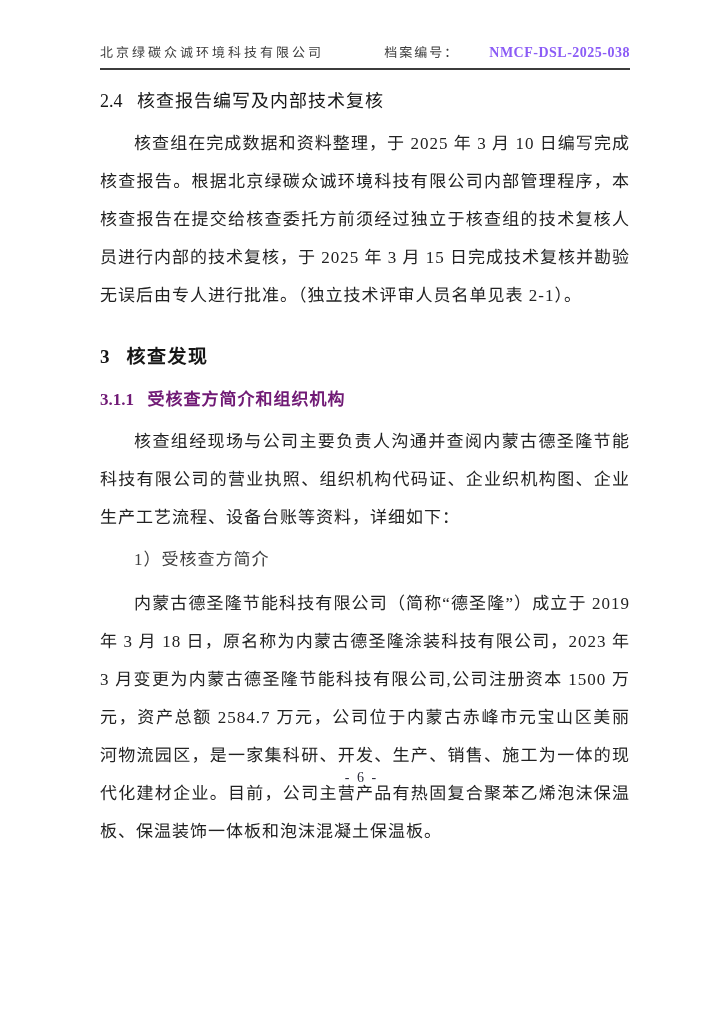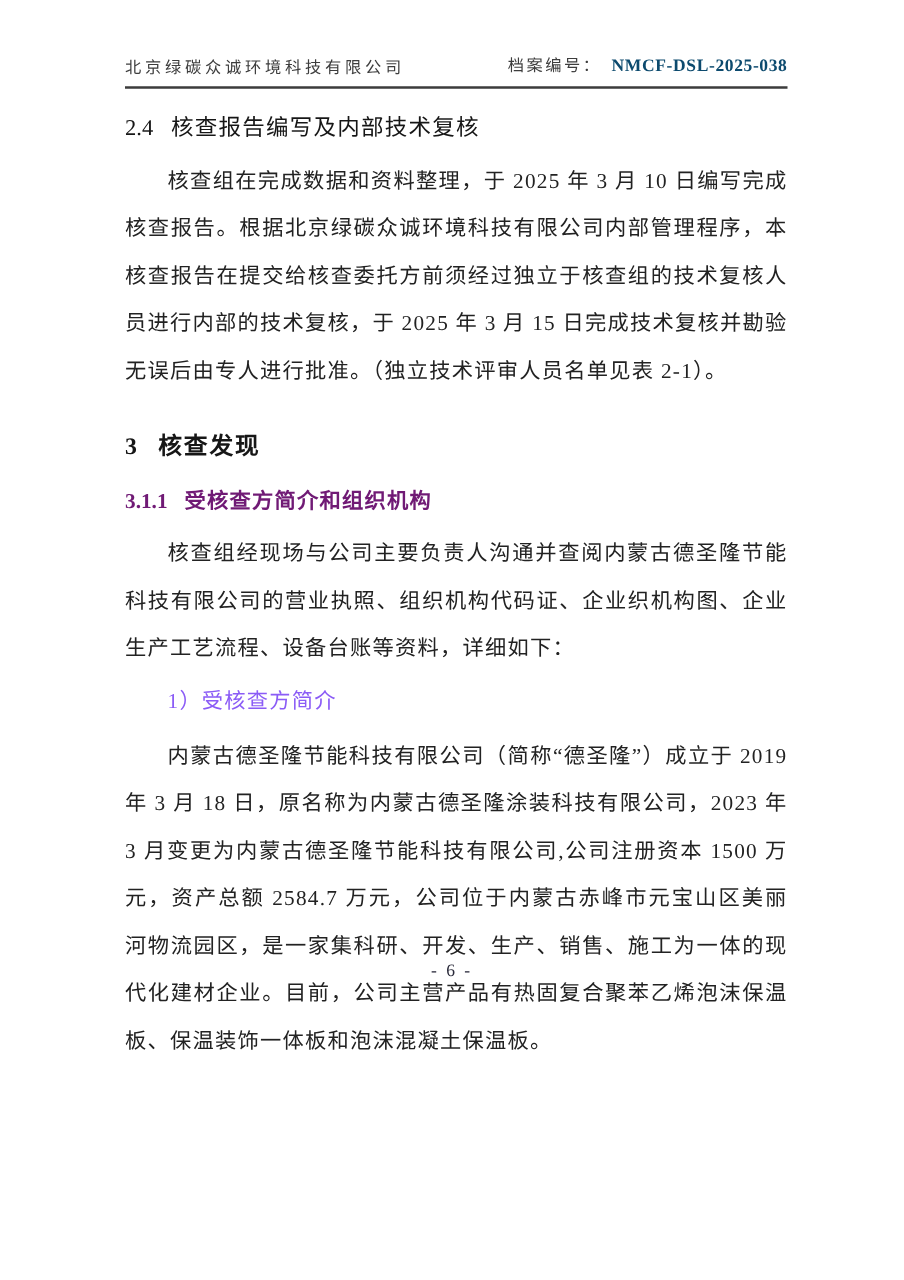--- a/index.html
+++ b/index.html
@@ -29,27 +29,27 @@
   }
   .doc-header .company {
     letter-spacing: 3px;
   }
   .doc-header .file-no {
     display: flex;
     align-items: baseline;
   }
   .doc-header .file-no-label {
     letter-spacing: 2px;
-    margin-right: 8px;
+    margin-right: 30px;
   }
   .doc-header .file-no-value {
     font-weight: 600;
     letter-spacing: 0.5px;
     font-size: 14px;
-    color: #0c4a6e;
+    color: #8b5cf6;
   }
   .doc-body {
     margin: 16px 93px 0 100px;
   }
   .para {
     margin: 0;
     font-size: 17px;
     line-height: 38px;
     letter-spacing: 1px;
     text-align: justify;
@@ -86,21 +86,21 @@
   }
   .h-l3 .hnum, .h-l2 .hnum {
     margin-right: 0.8em;
   }
   .list-line {
     margin: 4px 0 6px 0;
     font-size: 17px;
     line-height: 38px;
     letter-spacing: 1px;
     text-indent: 2em;
-    color: #8b5cf6;
+    color: #404040;
   }
   .doc-footer {
     position: absolute;
     left: 0;
     bottom: 58px;
     width: 100%;
     text-align: center;
     font-size: 14px;
     color: #2a2a3a;
     letter-spacing: 2px;

